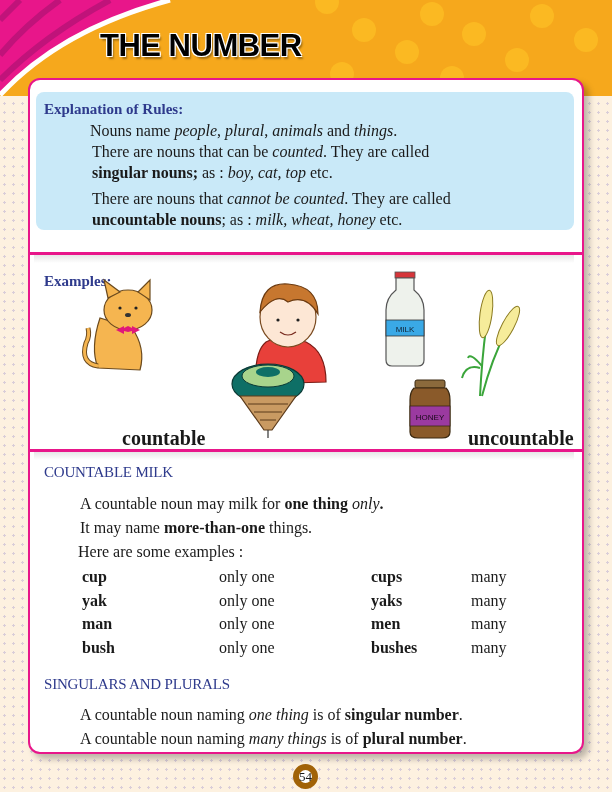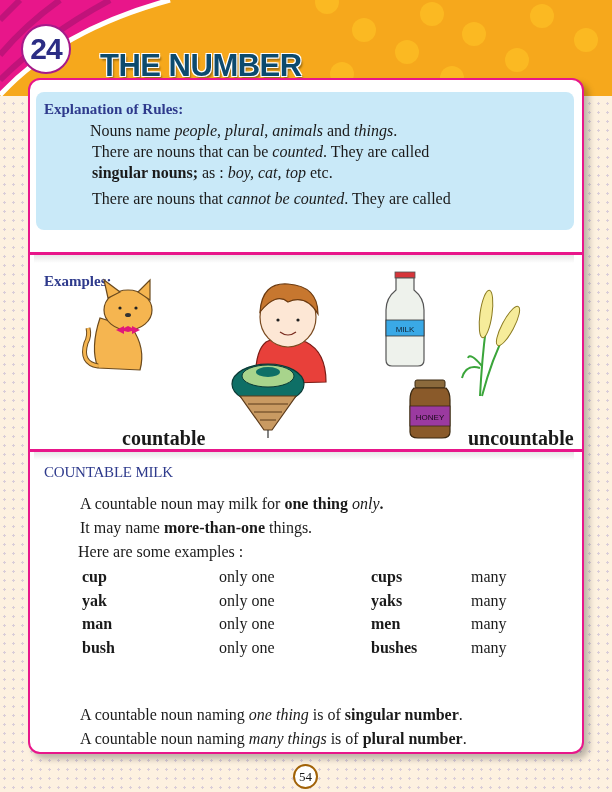--- a/index.html
+++ b/index.html
@@ -22,24 +22,23 @@
   .chapter-badge {
     position: absolute; left: 21px; top: 24px; width: 50px; height: 50px;
     border-radius: 50%; background: #fff; border: 2px solid #a61a8a;
     display: flex; align-items: center; justify-content: center;
     font-family: "Liberation Sans", "DejaVu Sans", sans-serif;
     font-weight: bold; font-size: 30px; color: #2b2d84; letter-spacing: -1px;
   }
   .title {
     position: absolute; left: 100px; top: 28px;
     font-family: "Liberation Sans", "DejaVu Sans", sans-serif;
-    font-weight: bold; font-size: 31px; color: #0c4a6e;
+    font-weight: bold; font-size: 31px; color: #000000;
     letter-spacing: -0.5px;
     text-shadow: 1px 1px 0 #fff, -1px -1px 0 #fff, 1px -1px 0 #fff, -1px 1px 0 #fff, 2px 3px 2px rgba(0,0,0,0.35);
-    margin-top: 20px;
   }
   .card {
     position: absolute; left: 28px; top: 78px; width: 556px; height: 676px;
     background: #fff; border: 2px solid #e8168a; border-radius: 12px;
     box-shadow: 5px 5px 6px rgba(0,0,0,0.25);
   }
   .rules-box {
     position: absolute; left: 6px; top: 12px; width: 538px; height: 138px;
     background: #c9e9f8; border-radius: 8px;
   }
@@ -62,21 +61,21 @@
   }
   .body-line { position: absolute; left: 50px; font-size: 16px; white-space: nowrap; }
   .row { position: absolute; left: 52px; width: 480px; height: 22px; font-size: 16px; }
   .row span { position: absolute; top: 0; }
   .c1 { left: 0; font-weight: bold; }
   .c2 { left: 137px; }
   .c3 { left: 289px; font-weight: bold; }
   .c4 { left: 389px; }
   .page-num {
     position: absolute; left: 293px; top: 764px; width: 25px; height: 25px;
-    border-radius: 50%; background: #fff; border: 2px solid #a16207;
+    border-radius: 50%; background: #fff; border: 6px solid #a16207;
     display: flex; align-items: center; justify-content: center;
     font-size: 13px;
   }
   b { font-weight: bold; }
   i { font-style: italic; margin-top: 40px; }
   svg { display: block; }
 </style>
 </head>
 <body>
 
@@ -91,39 +90,41 @@
   <div class="dot" style="left:574px;top:28px;width:24px;height:24px;"></div>
   <div class="dot" style="left:330px;top:62px;width:24px;height:24px;"></div>
   <div class="dot" style="left:440px;top:66px;width:24px;height:24px;"></div>
   <svg class="swoosh" width="612" height="110" viewBox="0 0 612 110">
     <path d="M0 0 L170 0 Q60 30 0 95 Z" fill="#e8168a"></path>
     <path d="M20 0 Q10 10 0 20" stroke="#c0137a" stroke-width="6" fill="none"></path>
     <path d="M60 0 Q25 25 0 55" stroke="#c0137a" stroke-width="6" fill="none"></path>
     <path d="M110 0 Q45 35 0 80" stroke="#c0137a" stroke-width="6" fill="none"></path>
     <path d="M170 0 Q60 30 0 95" stroke="#ffffff" stroke-width="5" fill="none"></path>
   </svg>
-  <div class="chapter-badge">24</div>
   <div class="title">THE NUMBER</div>
 </div>
 
 <div class="card">
 
   <div class="rules-box">
     <div class="blue-heading rules-head">Explanation of Rules:</div>
     <div class="rules-line first" style="top:30px;">
       <span>Nouns name </span><i>people</i><span>, </span><i>plural</i><span>, </span><i>animals</i><span> and </span><i>things</i><span>.</span>
     </div>
     <div class="rules-line" style="top:51px;">
       <span>There are nouns that can be </span><i>counted</i><span>. They are called</span>
     </div>
     <div class="rules-line" style="top:72px;">
       <b>singular nouns;</b><span> as : </span><i>boy, cat, top</i><span> etc.</span>
     </div>
     <div class="rules-line" style="top:98px;">
       <span>There are nouns that </span><i>cannot be counted</i><span>. They are called</span>
+    </div>
+    <div class="rules-line" style="top:119px;">
+      <b>uncountable nouns</b><span>; as : </span><i>milk, wheat, honey</i><span> etc.</span>
     </div>
   </div>
 
   <div class="divider" style="top:172px;"></div>
   <div class="divider-shadow" style="top:175px;"></div>
 
   <div class="blue-heading ex-head">Examples:</div>
 
   <svg style="position:absolute;left:50px;top:198px;" width="90" height="100" viewBox="0 0 90 100">
     <path d="M20 40 Q10 70 18 90 L60 92 Q66 70 52 50 Z" fill="#f5b550" stroke="#6b4a1e" stroke-width="1.2"></path>
@@ -212,20 +213,21 @@
       <span class="c3">men</span>
       <span class="c4">many</span>
   </div>
   <div class="row" style="top:559px;">
     <span class="c1">bush</span>
       <span class="c2">only one</span>
       <span class="c3">bushes</span>
       <span class="c4">many</span>
   </div>
 
+  <div class="sec-head" style="top:596px;">SINGULARS AND PLURALS</div>
 
   <div class="body-line" style="top:650px;">
     <span>A countable noun naming </span><i>many things</i><span> is of </span><b>plural number</b><span>.</span>
   </div>
   <div class="body-line" style="top:626px;">
     <span>A countable noun naming </span><i>one thing</i><span> is of </span><b>singular number</b><span>.</span>
   </div>
 </div>
 
 <div class="page-num">54</div>

